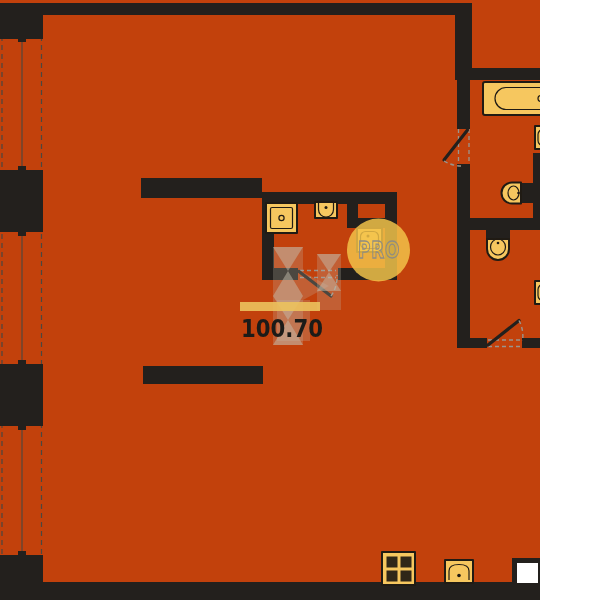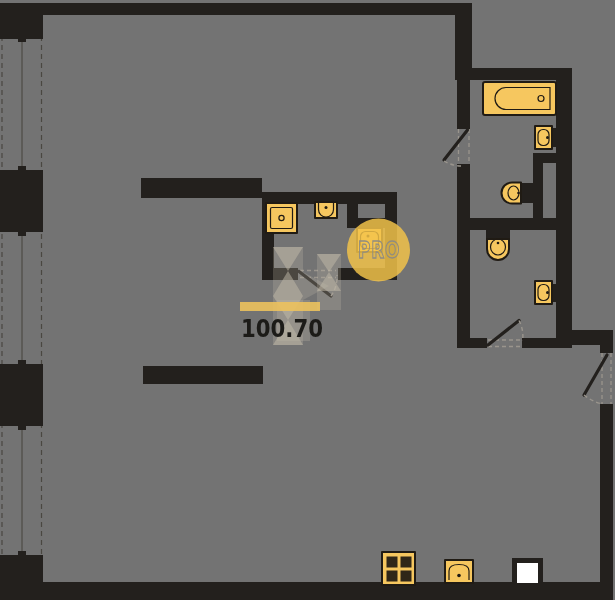--- a/index.html
+++ b/index.html
@@ -10,21 +10,21 @@
     --window-line:#4a4741;
     --watermark-yellow:#f3c34a;
     --watermark-gray:#c4bbaa;
     --highlight-bar:#ecc25d;
     --label-text:#1c1b18;
     --watermark-text:#8f8c82;
     --burner:#302718;
     --shaft-fill:#ffffff;
   }
   html,body{margin:0;padding:0;background:#ffffff;}
-  .plan-wrap{position:relative;width:615px;height:600px;background:#737373;overflow:hidden;
+  .plan-wrap{position:relative;width:540px;height:600px;background:#c2410c;overflow:hidden;
     font-family:"DejaVu Sans","Liberation Sans",sans-serif;}
   svg{display:block}
   .wall{fill:var(--wall);stroke:none}
   .fx{fill:var(--fixture-fill);stroke:var(--fixture-stroke);stroke-width:2;stroke-linejoin:round}
   .fxline{fill:none;stroke:var(--fixture-stroke);stroke-width:1.2}
   .fxdot{fill:var(--fixture-stroke)}
   .leaf{stroke:var(--wall);stroke-width:3.2;stroke-linecap:round}
   .arc{fill:none;stroke:var(--door-arc);stroke-width:1.4;stroke-dasharray:4 3}
   .jamb{fill:none;stroke:var(--door-arc);stroke-width:1.3;stroke-dasharray:4 3}
   .win-dash{fill:none;stroke:var(--window-line);stroke-width:1.2;stroke-dasharray:5 4}

